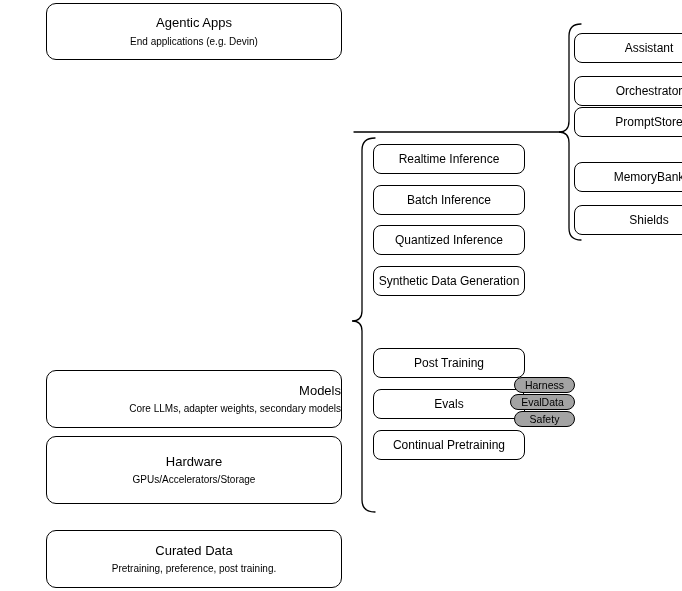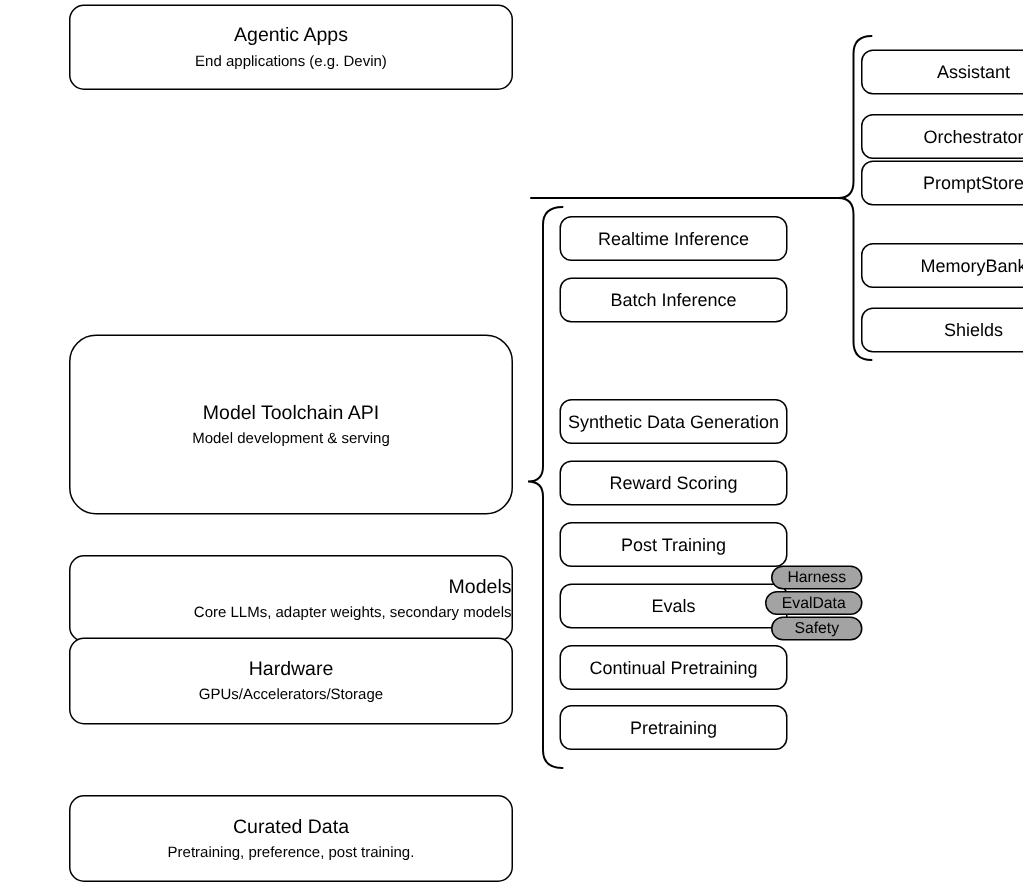--- a/index.html
+++ b/index.html
@@ -59,60 +59,53 @@
   <svg class="connectors" viewBox="0 0 682 591" xmlns="http://www.w3.org/2000/svg">
     <path d="M310 132 L516 132" fill="none" stroke="#000000" stroke-width="1.3" stroke-linecap="round"></path>
     <path d="M331 138 Q318 138 318 150 L318 311 Q318 321 308 321 Q318 321 318 331 L318 500 Q318 512 331 512" fill="none" stroke="#000000" stroke-width="1.3" stroke-linecap="round"></path>
     <path d="M537 24 Q525 24 525 36 L525 121 Q525 132 515 132 Q525 132 525 143 L525 228 Q525 240 537 240" fill="none" stroke="#000000" stroke-width="1.3" stroke-linecap="round"></path>
   </svg>
 
   <div class="box lbox" style="top:3px;height:57px;">
     <div class="title">Agentic Apps</div>
     <div class="sub">End applications (e.g. Devin)</div>
   </div>
-  <div class="box lbox bigr" style="top:223px;height:120px;">
-    <div class="title">Model Toolchain API</div>
-    <div class="sub">Model development &amp; serving</div>
-  </div>
   <div class="box lbox" style="top:370px;height:58px;align-items:flex-end;">
     <div class="title">Models</div>
     <div class="sub">Core LLMs, adapter weights, secondary models</div>
   </div>
-  <div class="box lbox" style="top:425px;height:58px;">
+  <div class="box lbox" style="top:436px;height:68px;">
     <div class="title">Hardware</div>
     <div class="sub">GPUs/Accelerators/Storage</div>
   </div>
   <div class="box lbox" style="top:530px;height:58px;">
     <div class="title">Curated Data</div>
     <div class="sub">Pretraining, preference, post training.</div>
   </div>
 
   <div class="box mbox" style="top:144px;">
     <span>Realtime Inference</span>
   </div>
   <div class="box mbox" style="top:185px;">
     <span>Batch Inference</span>
   </div>
+  <div class="box mbox" style="top:225px;">
+    <span>Quantized Inference</span>
+  </div>
   <div class="box mbox" style="top:266px;">
     <span>Synthetic Data Generation</span>
-  </div>
-  <div class="box mbox" style="top:307px;">
-    <span>Reward Scoring</span>
   </div>
   <div class="box mbox" style="top:348px;">
     <span>Post Training</span>
   </div>
   <div class="box mbox" style="top:389px;">
     <span>Evals</span>
   </div>
   <div class="box mbox" style="top:430px;">
     <span>Continual Pretraining</span>
-  </div>
-  <div class="box mbox" style="top:470px;">
-    <span>Pretraining</span>
   </div>
 
   <div class="pill" style="left:470px;top:377px;width:61px;">
     <span>Harness</span>
   </div>
   <div class="pill" style="left:466px;top:394px;width:65px;align-items:center;">
     <span>EvalData</span>
   </div>
   <div class="pill" style="left:470px;top:411px;width:61px;">
     <span>Safety</span>

